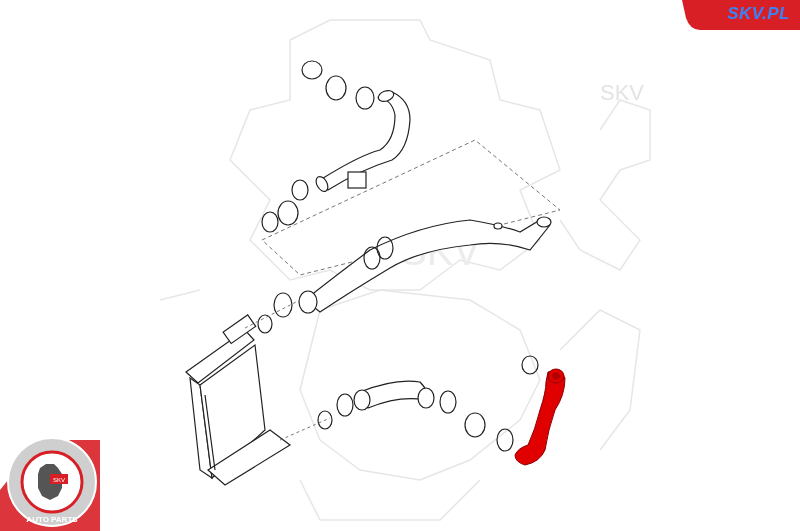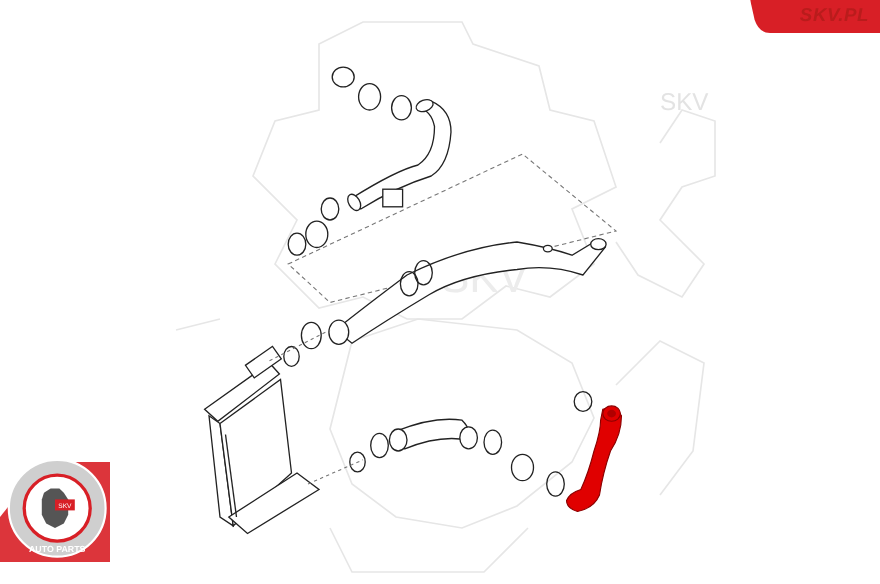--- a/index.html
+++ b/index.html
@@ -1,20 +1,20 @@
 <!DOCTYPE html>
 <html><head>
 <meta charset="utf-8">
 <style>
   html,body{margin:0;padding:0;background:#fff;}
   body{width:800px;height:531px;position:relative;overflow:hidden;font-family:"Liberation Sans",sans-serif;}
   .stage{position:absolute;left:0;top:0;width:800px;height:531px;}
   .brand{position:absolute;right:0;top:0;width:118px;height:30px;}
-  .brand-text{position:absolute;right:10px;top:4px;color:#b91c1c;font-weight:bold;font-style:italic;font-size:17px;letter-spacing:0.5px;}
-  .badge{position:absolute;left:0;top:410px;width:100px;height:101px;}
+  .brand-text{position:absolute;right:10px;top:4px;color:#3b82f6;font-weight:bold;font-style:italic;font-size:17px;letter-spacing:0.5px;}
+  .badge{position:absolute;left:0;top:430px;width:100px;height:101px;}
 </style>
 </head>
 <body>
 
 <div class="stage">
   <svg width="800" height="531" viewBox="0 0 800 531" xmlns="http://www.w3.org/2000/svg">
 
     <g fill="none" stroke="#e6e6e6" stroke-width="1.5">
       <path d="M290 40 L330 20 L420 20 L430 40 L490 60 L500 100 L540 110 L560 170 L520 190 L540 240 L500 270 L460 260 L420 290 L370 290 L330 270 L290 280 L250 240 L270 200 L230 160 L250 110 L290 100 Z"></path>
       <path d="M600 130 L620 100 L650 110 L650 160 L620 170 L600 200 L640 240 L620 270 L580 250 L560 220"></path>

